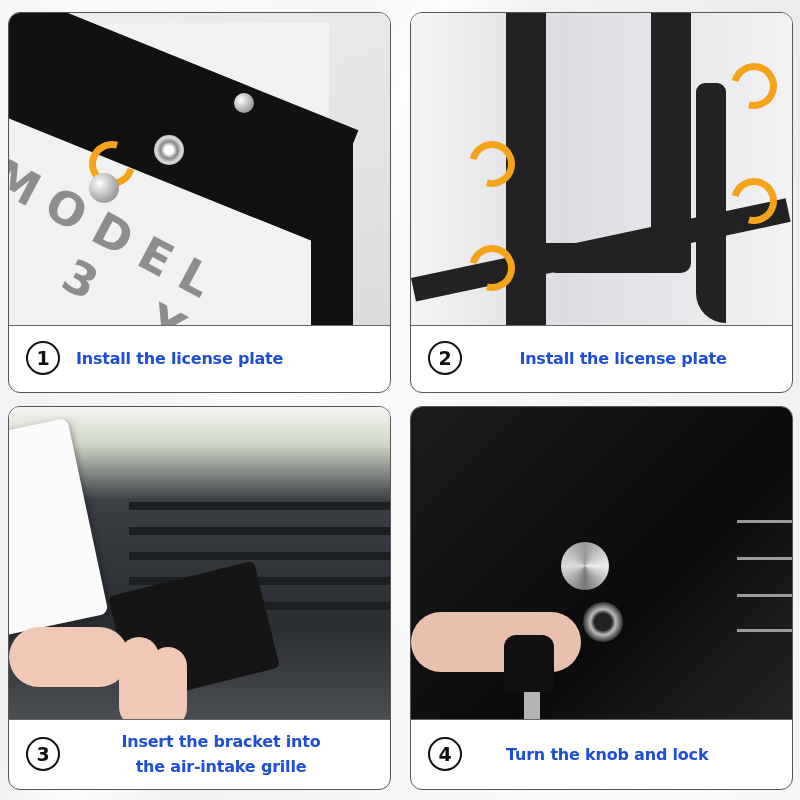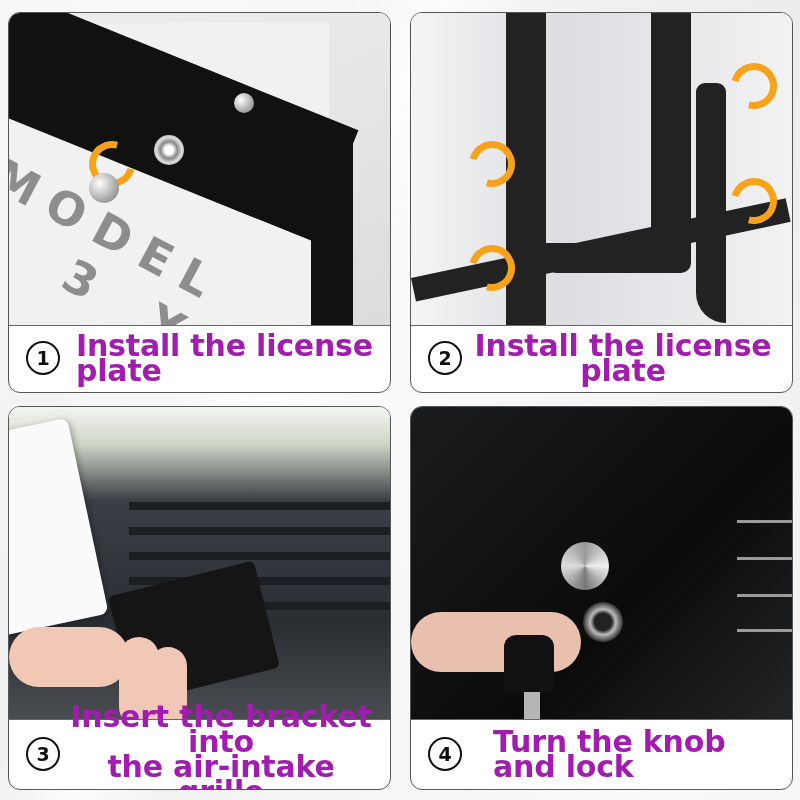--- a/index.html
+++ b/index.html
@@ -10,23 +10,23 @@
   .panel{position:absolute;width:383px;height:381px;border:1.5px solid #555;border-radius:12px;background:#fff;overflow:hidden;box-sizing:border-box;}
   .p1{left:8px;top:12px;}
   .p2{left:410px;top:12px;}
   .p3{left:8px;top:406px;height:384px;}
   .p4{left:410px;top:406px;height:384px;}
   .photo{position:absolute;left:0;top:0;right:0;height:312px;overflow:hidden;border-bottom:1.5px solid #666;}
   .p3 .photo,.p4 .photo{height:312px;}
   .caption{position:absolute;left:0;right:0;bottom:0;height:68px;display:flex;align-items:center;}
   .p3 .caption,.p4 .caption{height:70px;}
   .num{flex:0 0 auto;width:34px;height:34px;border:2px solid #111;border-radius:50%;box-sizing:border-box;margin-left:17px;display:flex;align-items:center;justify-content:center;font-weight:bold;font-size:19px;color:#111;}
-  .ctext{flex:1;text-align:center;font-weight:bold;font-size:30px;line-height:25px;color:#a21caf;padding-right:8px;letter-spacing:-0.2px;}
+  .ctext{flex:1;text-align:center;font-weight:bold;font-size:16px;line-height:25px;color:#1d4ed8;padding-right:8px;letter-spacing:-0.2px;}
   .p1 .ctext{text-align:left;padding-left:16px;}
-  .p4 .ctext{text-align:left;padding-left:31px;}
+  .p4 .ctext{text-align:left;padding-left:24px;margin-left:20px;}
   
   .ph1{background:linear-gradient(160deg,#eee 0%,#e3e3e3 60%,#dcdcdc 100%);}
   .ph1 .frameTop{position:absolute;left:-40px;top:-40px;width:420px;height:120px;background:#111;transform:rotate(22deg);transform-origin:left top;}
   .ph1 .plate{position:absolute;left:-10px;top:10px;width:330px;height:360px;background:#f1f1f1;border-radius:0 0 0 0;}
   .ph1 .frameR{position:absolute;left:302px;top:120px;width:42px;height:200px;background:#111;border-radius:40px 0 0 0;}
   .ph1 .model{position:absolute;font-size:46px;color:#8d8d8d;font-weight:bold;letter-spacing:14px;}
   .arrow{position:absolute;width:46px;height:46px;border-radius:50%;border:7px solid #f7a21b;border-right-color:transparent;box-sizing:border-box;}
   .bolt{position:absolute;width:30px;height:30px;border-radius:50%;background:radial-gradient(circle at 35% 35%,#fff,#aaa 60%,#777);}
   
   .ph2{background:linear-gradient(90deg,#f4f4f4,#dcdde2 40%,#f2f2f3);}

